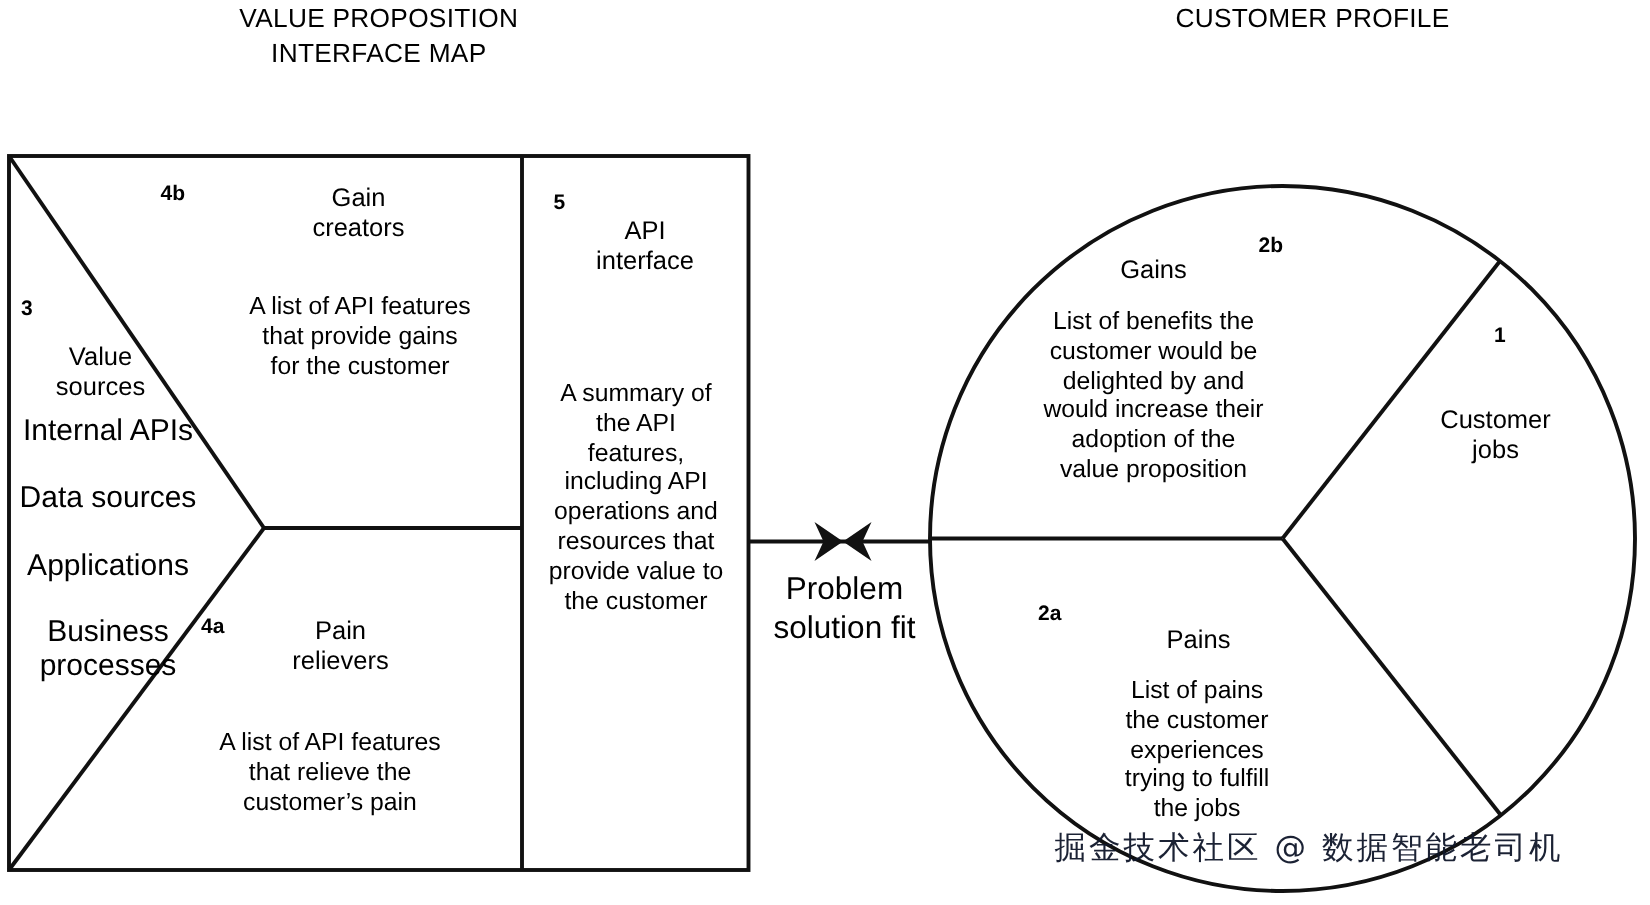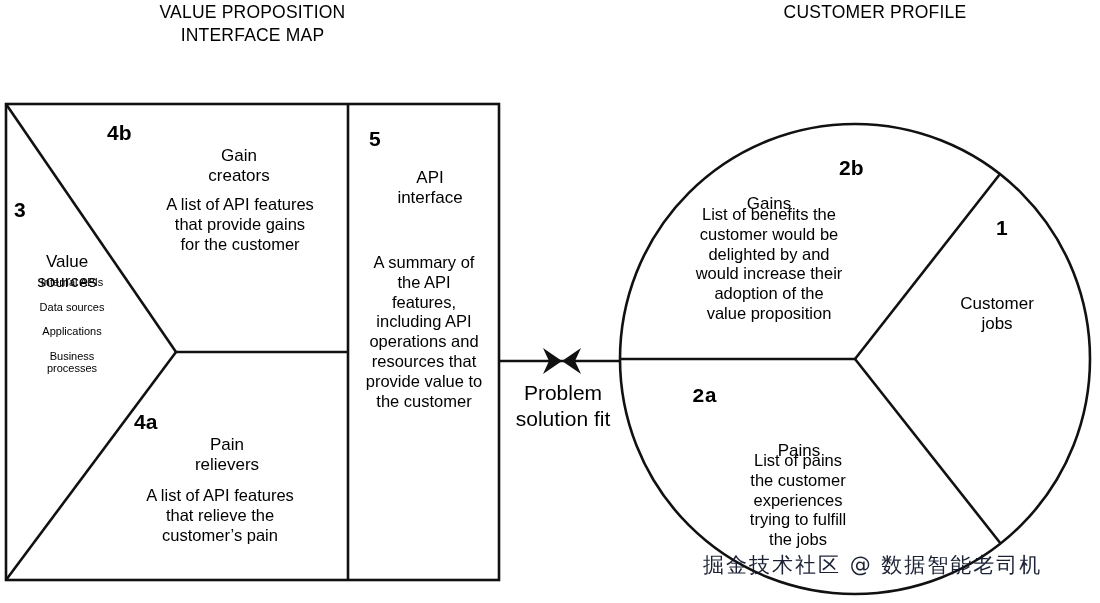--- a/index.html
+++ b/index.html
@@ -34,32 +34,31 @@
     color: #000;
   }
   .hdr {
     font-size: 17.5px;
     letter-spacing: 0.2px;
     line-height: 1.32;
     font-weight: 400;
   }
   .num {
     font-weight: bold;
-    font-size: 21px;
+    font-size: 14px;
     text-align: left;
   }
   .ttl {
     font-size: 17px;
-    margin-top: 24px;
   }
   .desc {
     font-size: 16.5px;
   }
   .sources {
-    font-size: 11px;
+    font-size: 20px;
     line-height: 1.22;
   }
   .fitlbl {
     font-size: 21px;
     line-height: 1.22;
   }
   .watermark {
     position: absolute;
     font-family: "DejaVu Sans", sans-serif;
     font-size: 21px;
@@ -155,21 +154,21 @@
 
   <div class="txt num" style="left:839px; top:155px; width:36px;">2b</div>
   <div class="txt ttl" style="left:713px; top:170px; width:112px;">Gains</div>
   <div class="txt desc" style="left:672px; top:205px; width:194px;">List of benefits the
 customer would be
 delighted by and
 would increase their
 adoption of the
 value proposition</div>
 
-  <div class="txt num" style="left:692px; top:384px; width:36px;font-family:Liberation Mono, monospace;">2a</div>
+  <div class="txt num" style="left:692px; top:400px; width:36px;">2a</div>
   <div class="txt ttl" style="left:744px; top:417px; width:110px;">Pains</div>
   <div class="txt desc" style="left:718px; top:451px; width:160px;">List of pains
 the customer
 experiences
 trying to fulfill
 the jobs</div>
 
   <div class="txt num" style="left:996px; top:215px; width:24px;">1</div>
   <div class="txt ttl" style="left:933px; top:270px; width:128px;">Customer
 jobs</div>

